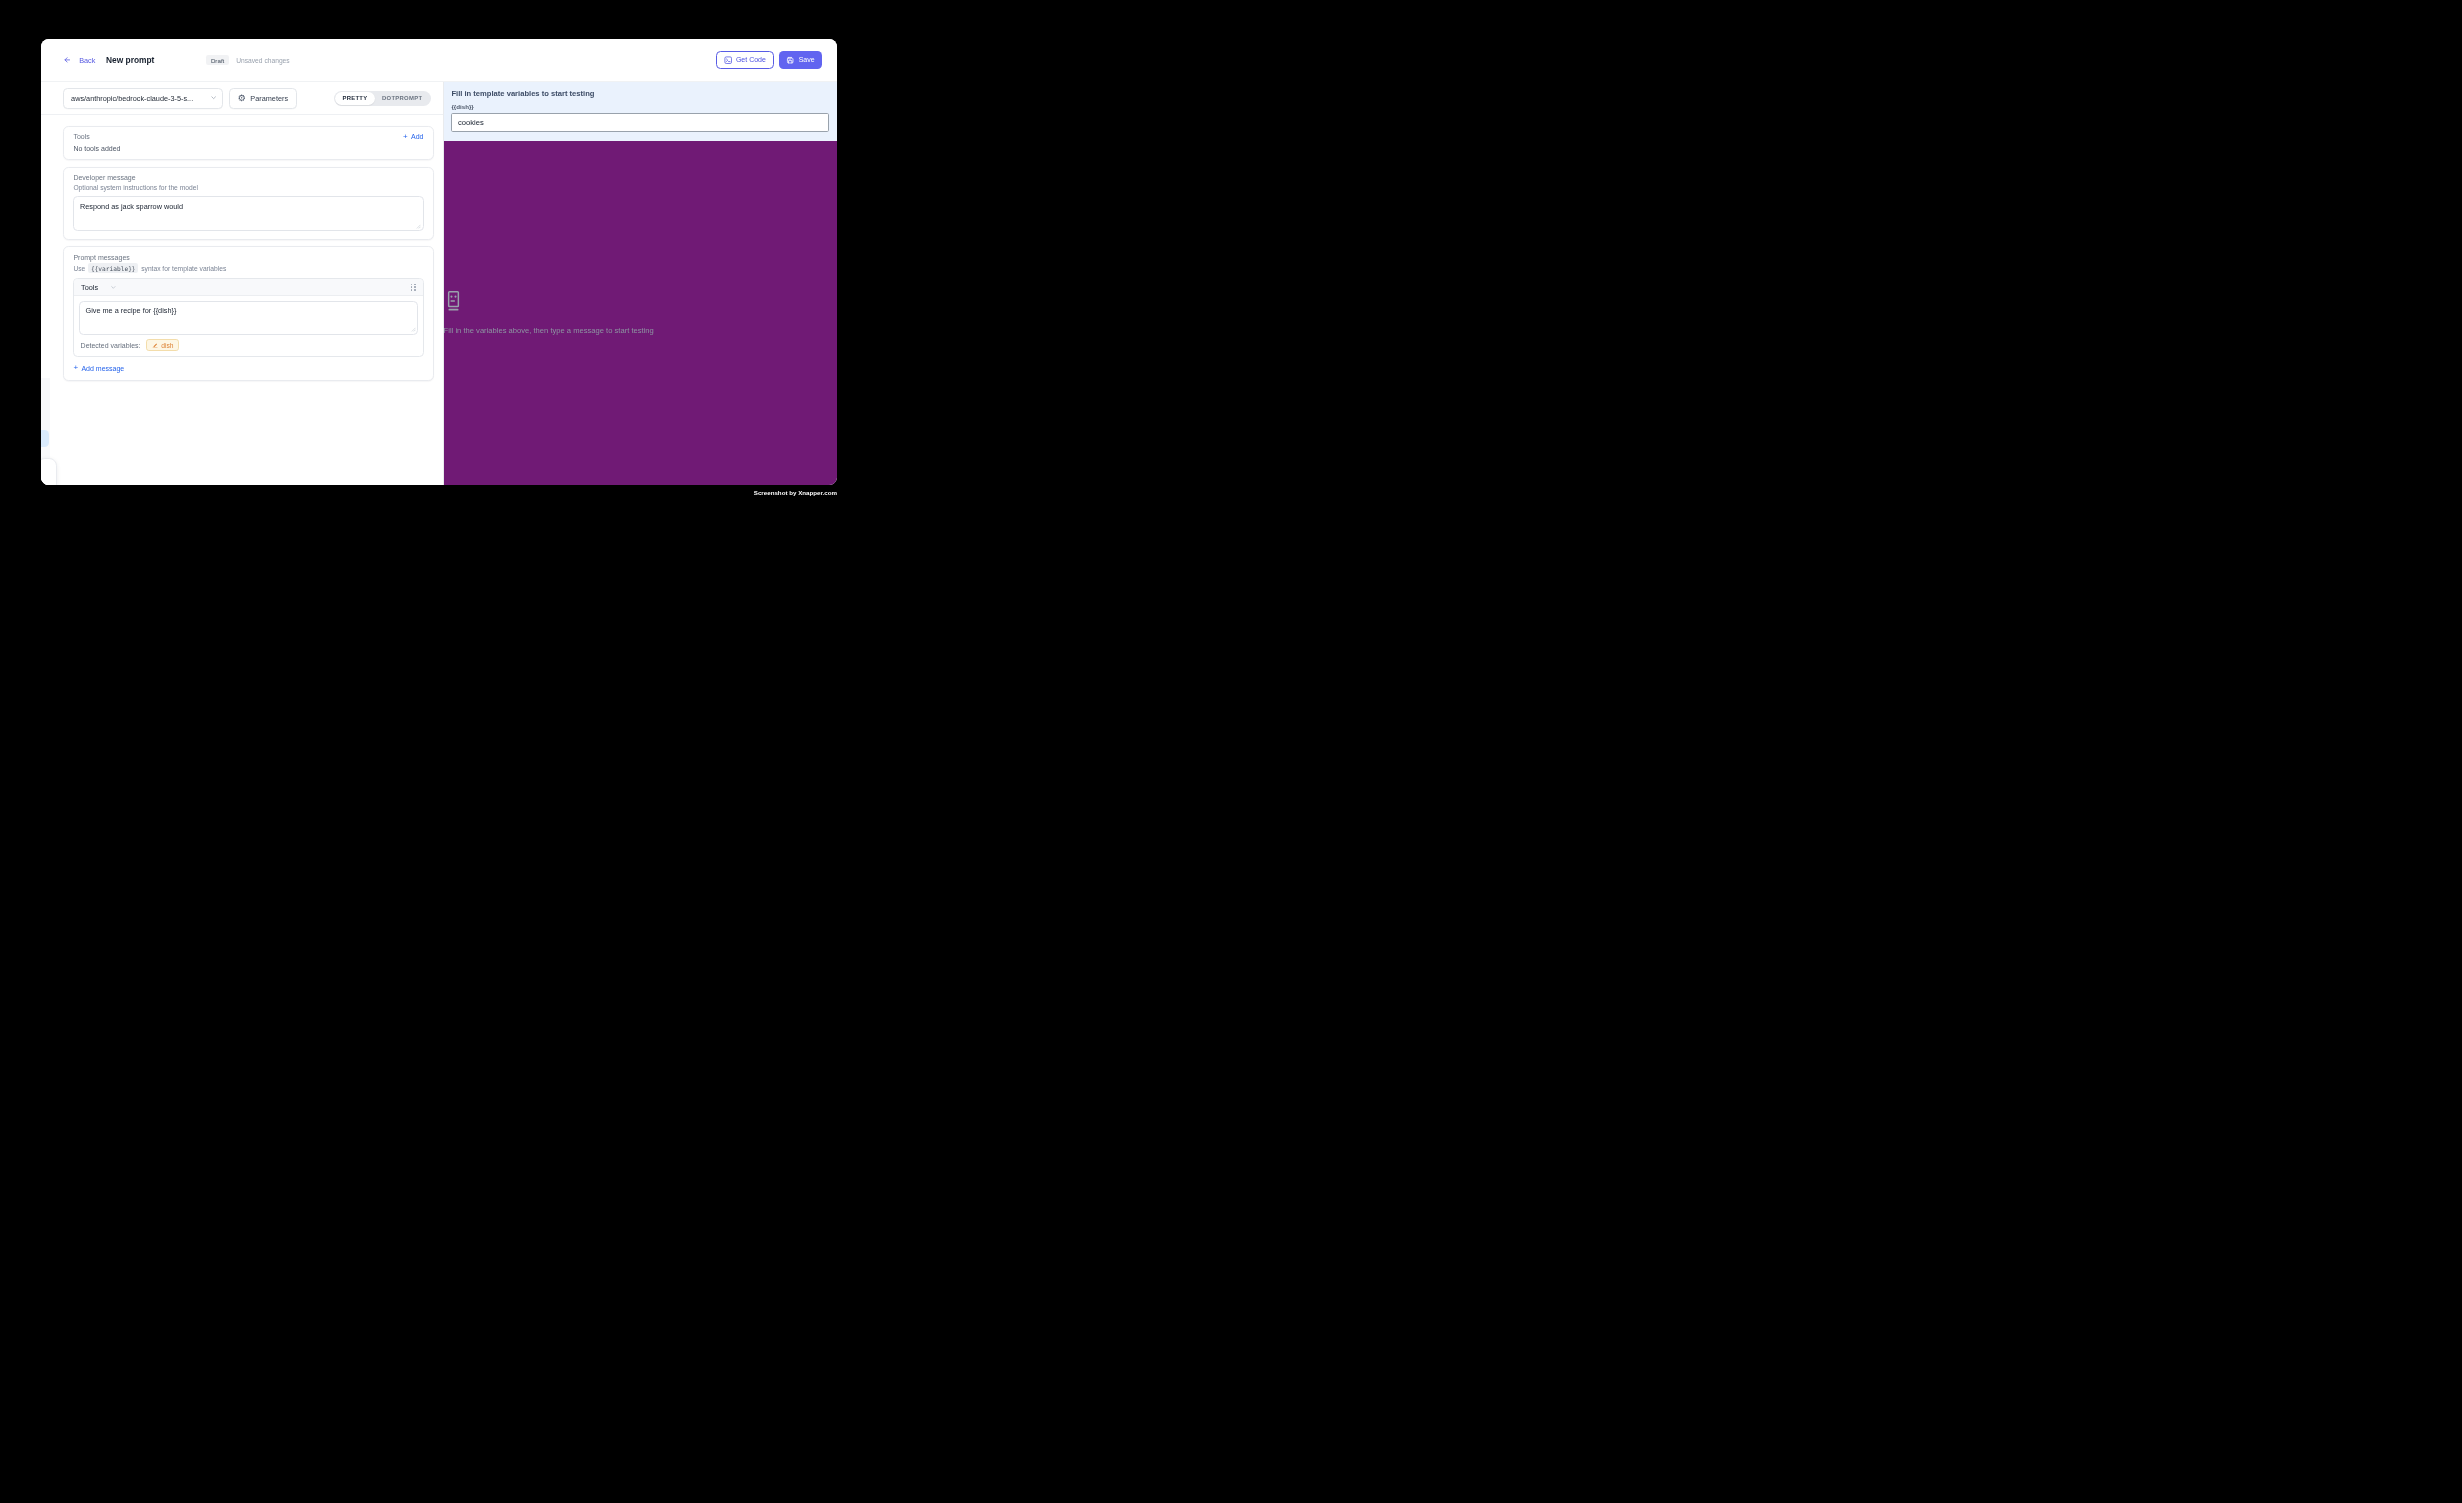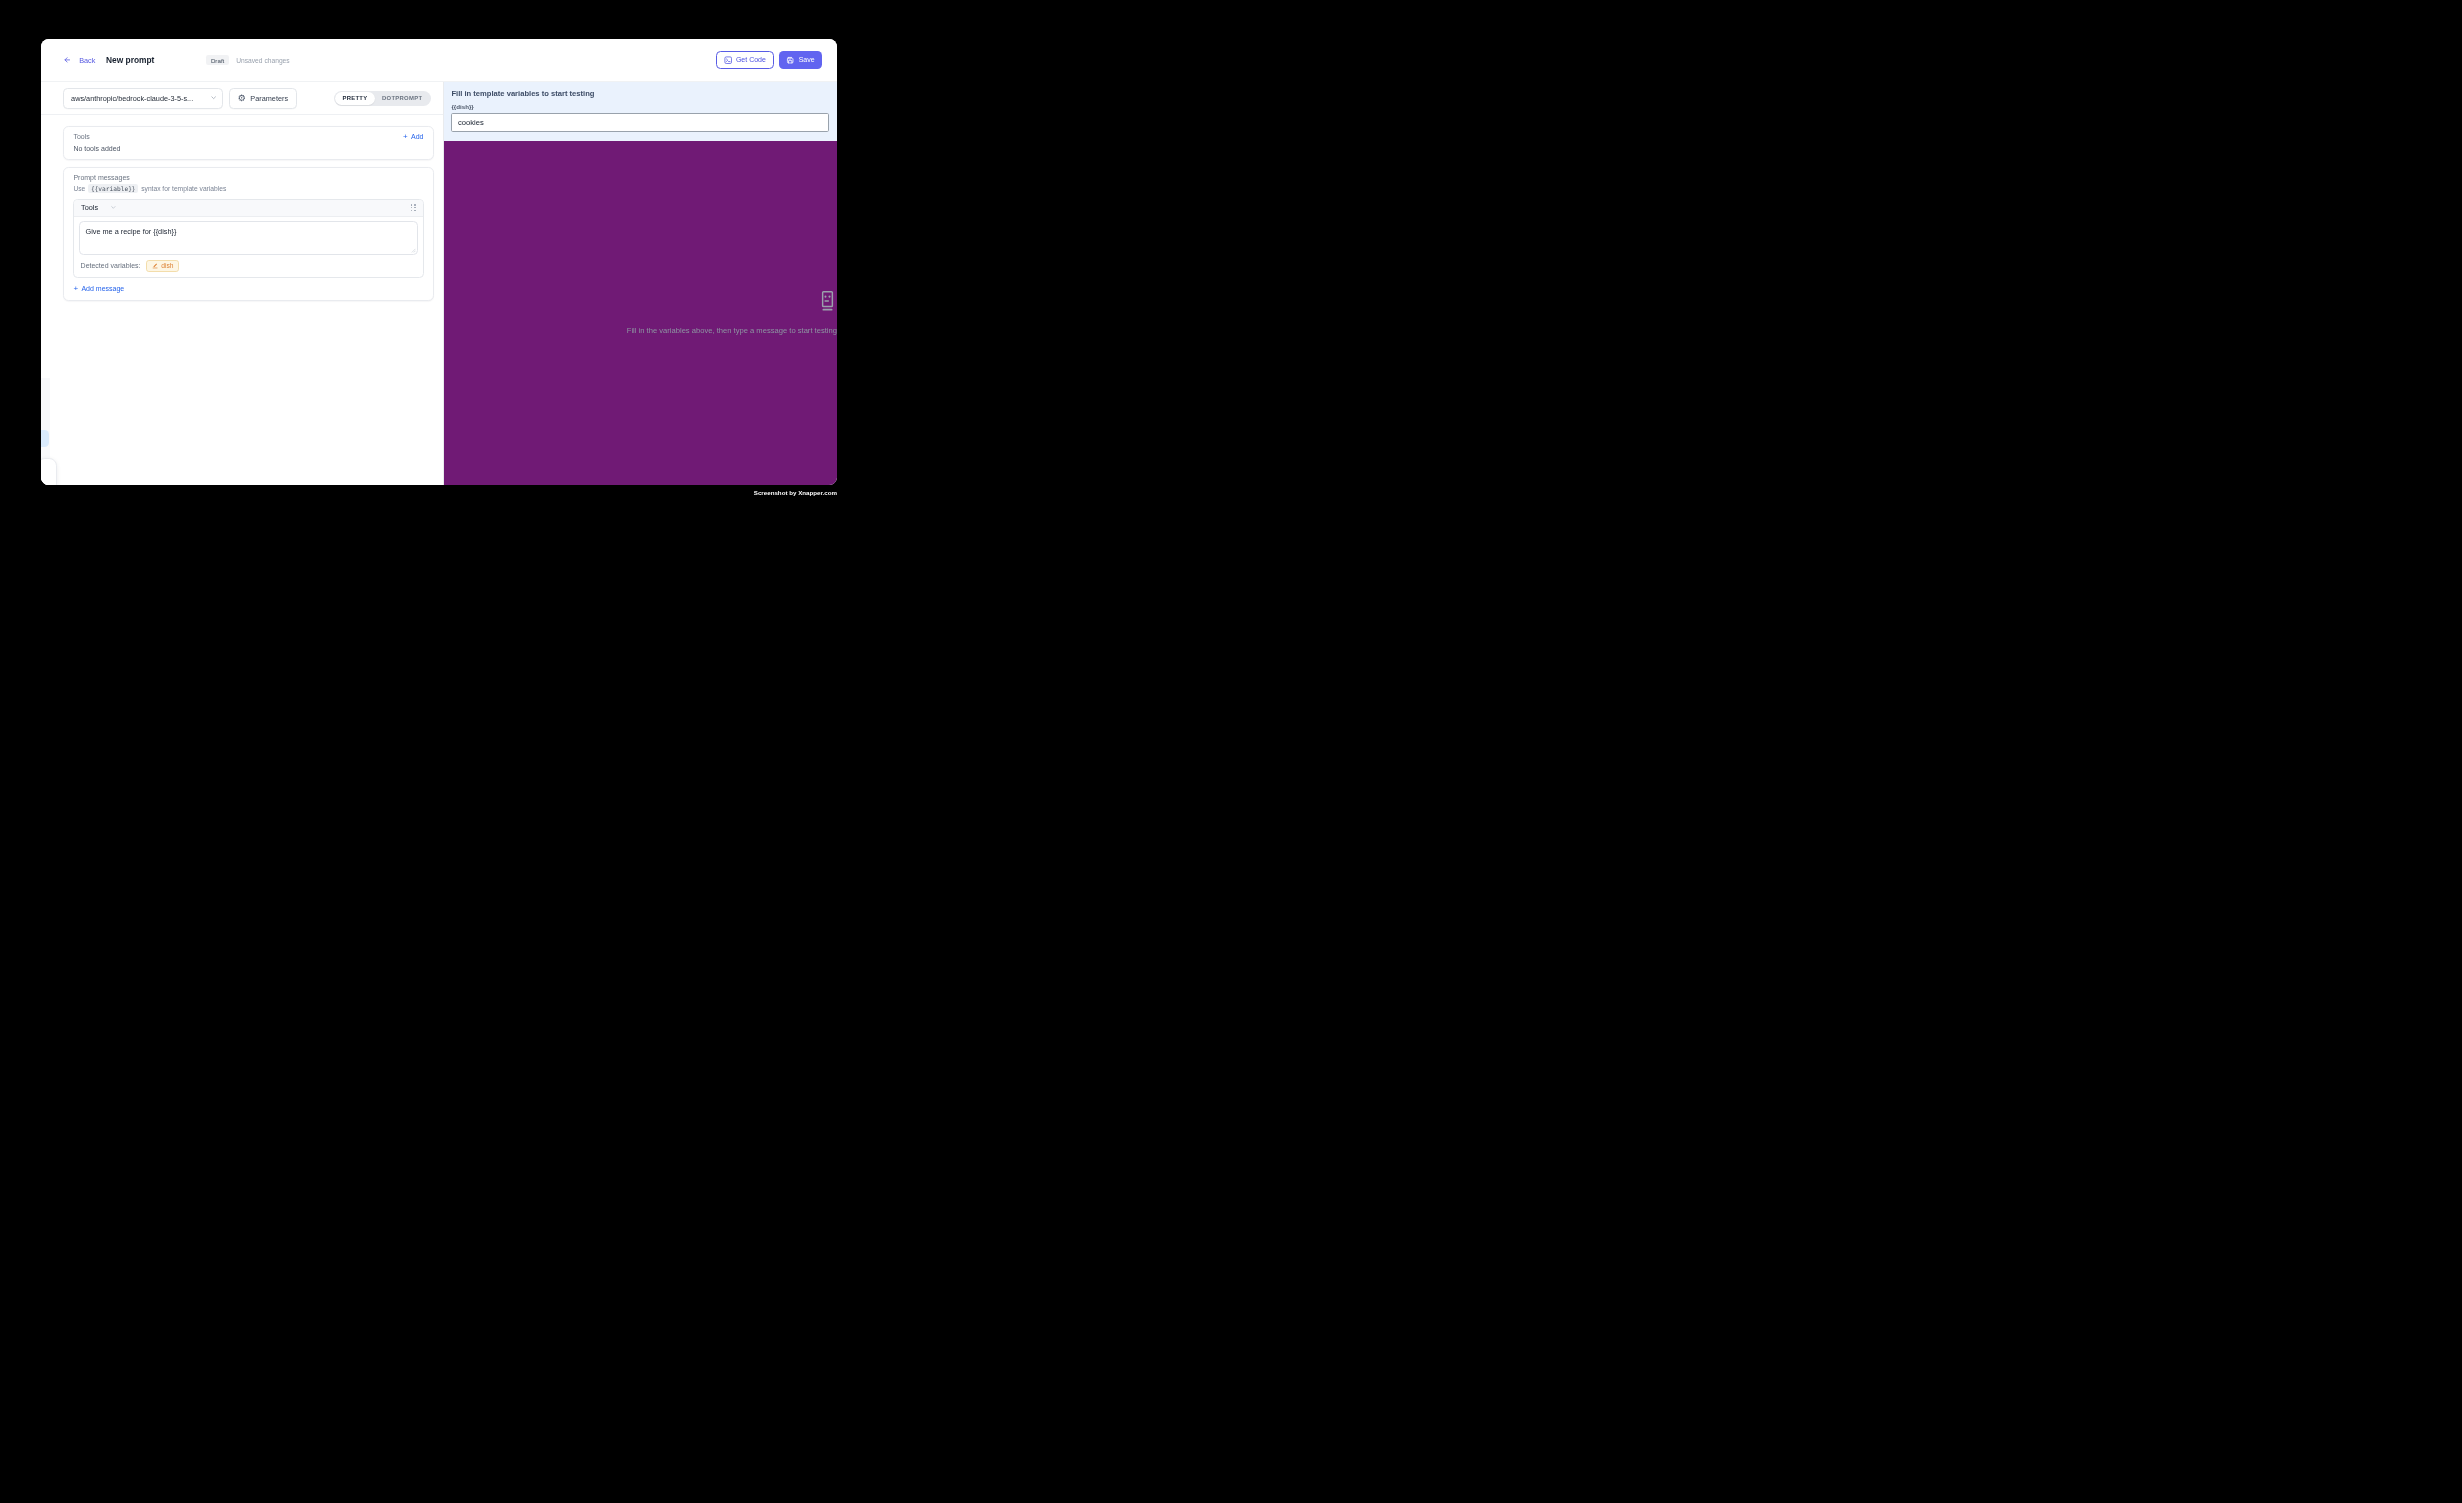--- a/index.html
+++ b/index.html
@@ -79,21 +79,21 @@
   .msg-body { padding:4.5px 4.5px 5px; }
   .msg-body .ta-wrap { margin-top:0; }
   .detected-row { display:flex; align-items:center; gap:5.6px; margin-top:4.5px; padding-left:1.7px; font-size:7px; color:#67707e; }
   .var-badge { display:inline-flex; align-items:center; gap:3.4px; border:0.6px solid #f3ddab; background:#fdf6e4; color:#dd8134; font-size:6.7px; padding:1.1px 4.5px 1.7px; border-radius:2.8px; cursor:pointer; }
   .add-msg-row { margin-top:5px; }
   
   .vars-section { background:#eaf2fd; padding:7.3px 7.8px 9px; }
   .vars-title { font-size:7.6px; font-weight:700; color:#3d4c66; }
   .var-name { margin-top:5px; font-size:6.2px; font-weight:700; color:#4b5668; }
   .var-input { margin-top:2.8px; width:100%; height:18.5px; border:0.6px solid #99a2ac; border-radius:1.7px; padding:0 5.6px; font-size:7.6px; color:#17202e; background:#fff; outline:none; font-family:inherit; }
-  .chat-area { flex:1; display:flex; flex-direction:column; align-items:flex-end; justify-content:center; gap:13px; }
+  .chat-area { flex:1; display:flex; flex-direction:column; align-items:flex-start; justify-content:center; gap:13px; }
   .empty-text { font-size:7.6px; color:#8d95a2; }
   .chat-bar { border-top:0.6px solid #e9ebee; padding:8.4px 7.8px 0; height:48px; }
   .chat-input-wrap { position:relative; height:19px; border:0.6px solid #e4e7eb; border-radius:5.6px; background:#fff; box-shadow:0 0.6px 1.1px rgba(16,24,40,.05); display:flex; align-items:center; padding:0 22.4px 0 6.7px; }
   .chat-input { border:none; outline:none; width:100%; font-size:7.3px; color:#17202e; font-family:inherit; background:transparent; }
   .chat-input::placeholder { color:#b9c0ca; }
   .send-btn { position:absolute; right:1.7px; top:1.1px; width:15.7px; height:15.7px; border-radius:50%; background:#e9ebef; border:none; display:flex; align-items:center; justify-content:center; cursor:pointer; }
   
   .side-strip { position:absolute; left:0; top:296px; width:9px; height:125px; background:#f8f9fb; z-index:2; }
   .side-active { position:absolute; left:0; top:52px; width:7.8px; height:17.3px; background:#d9eafc; border-radius:0 4.5px 4.5px 0; cursor:pointer; }
   .corner-card { position:absolute; left:-4.5px; bottom:-6.7px; width:20px; height:34px; background:#fff; border:0.6px solid #e9ebef; border-radius:7.8px; box-shadow:0 1.1px 4.5px rgba(16,24,40,.08); z-index:2; }
@@ -163,20 +163,31 @@
           <div class="card-head">
             <span class="card-title">Tools</span>
             <span class="blue-link">
               <span class="plus">+</span>
               <span>Add</span>
             </span>
           </div>
           <div class="tools-empty">No tools added</div>
         </div>
 
+        <div class="card card-pad">
+          <div class="card-title">Developer message</div>
+          <div class="card-sub">Optional system instructions for the model</div>
+          <div class="ta-wrap">
+            <textarea class="box dev-ta" spellcheck="false" style="">Respond as jack sparrow would</textarea>
+            <svg class="resize-handle" width="5" height="5" viewBox="0 0 9 9">
+                <line x1="8" y1="1.5" x2="1.5" y2="8" stroke="#c6ccd4" stroke-width="1.1"></line>
+                <line x1="8" y1="5" x2="5" y2="8" stroke="#c6ccd4" stroke-width="1.1"></line>
+              </svg>
+          </div>
+        </div>
 
         <div class="card card-pad">
           <div class="card-title">Prompt messages</div>
           <div class="hint-line">
             <span>Use</span>
             <span class="code-chip">{{variable}}</span>
             <span>syntax for template variables</span>
           </div>
           <div class="msg-block">
             <div class="msg-head">

